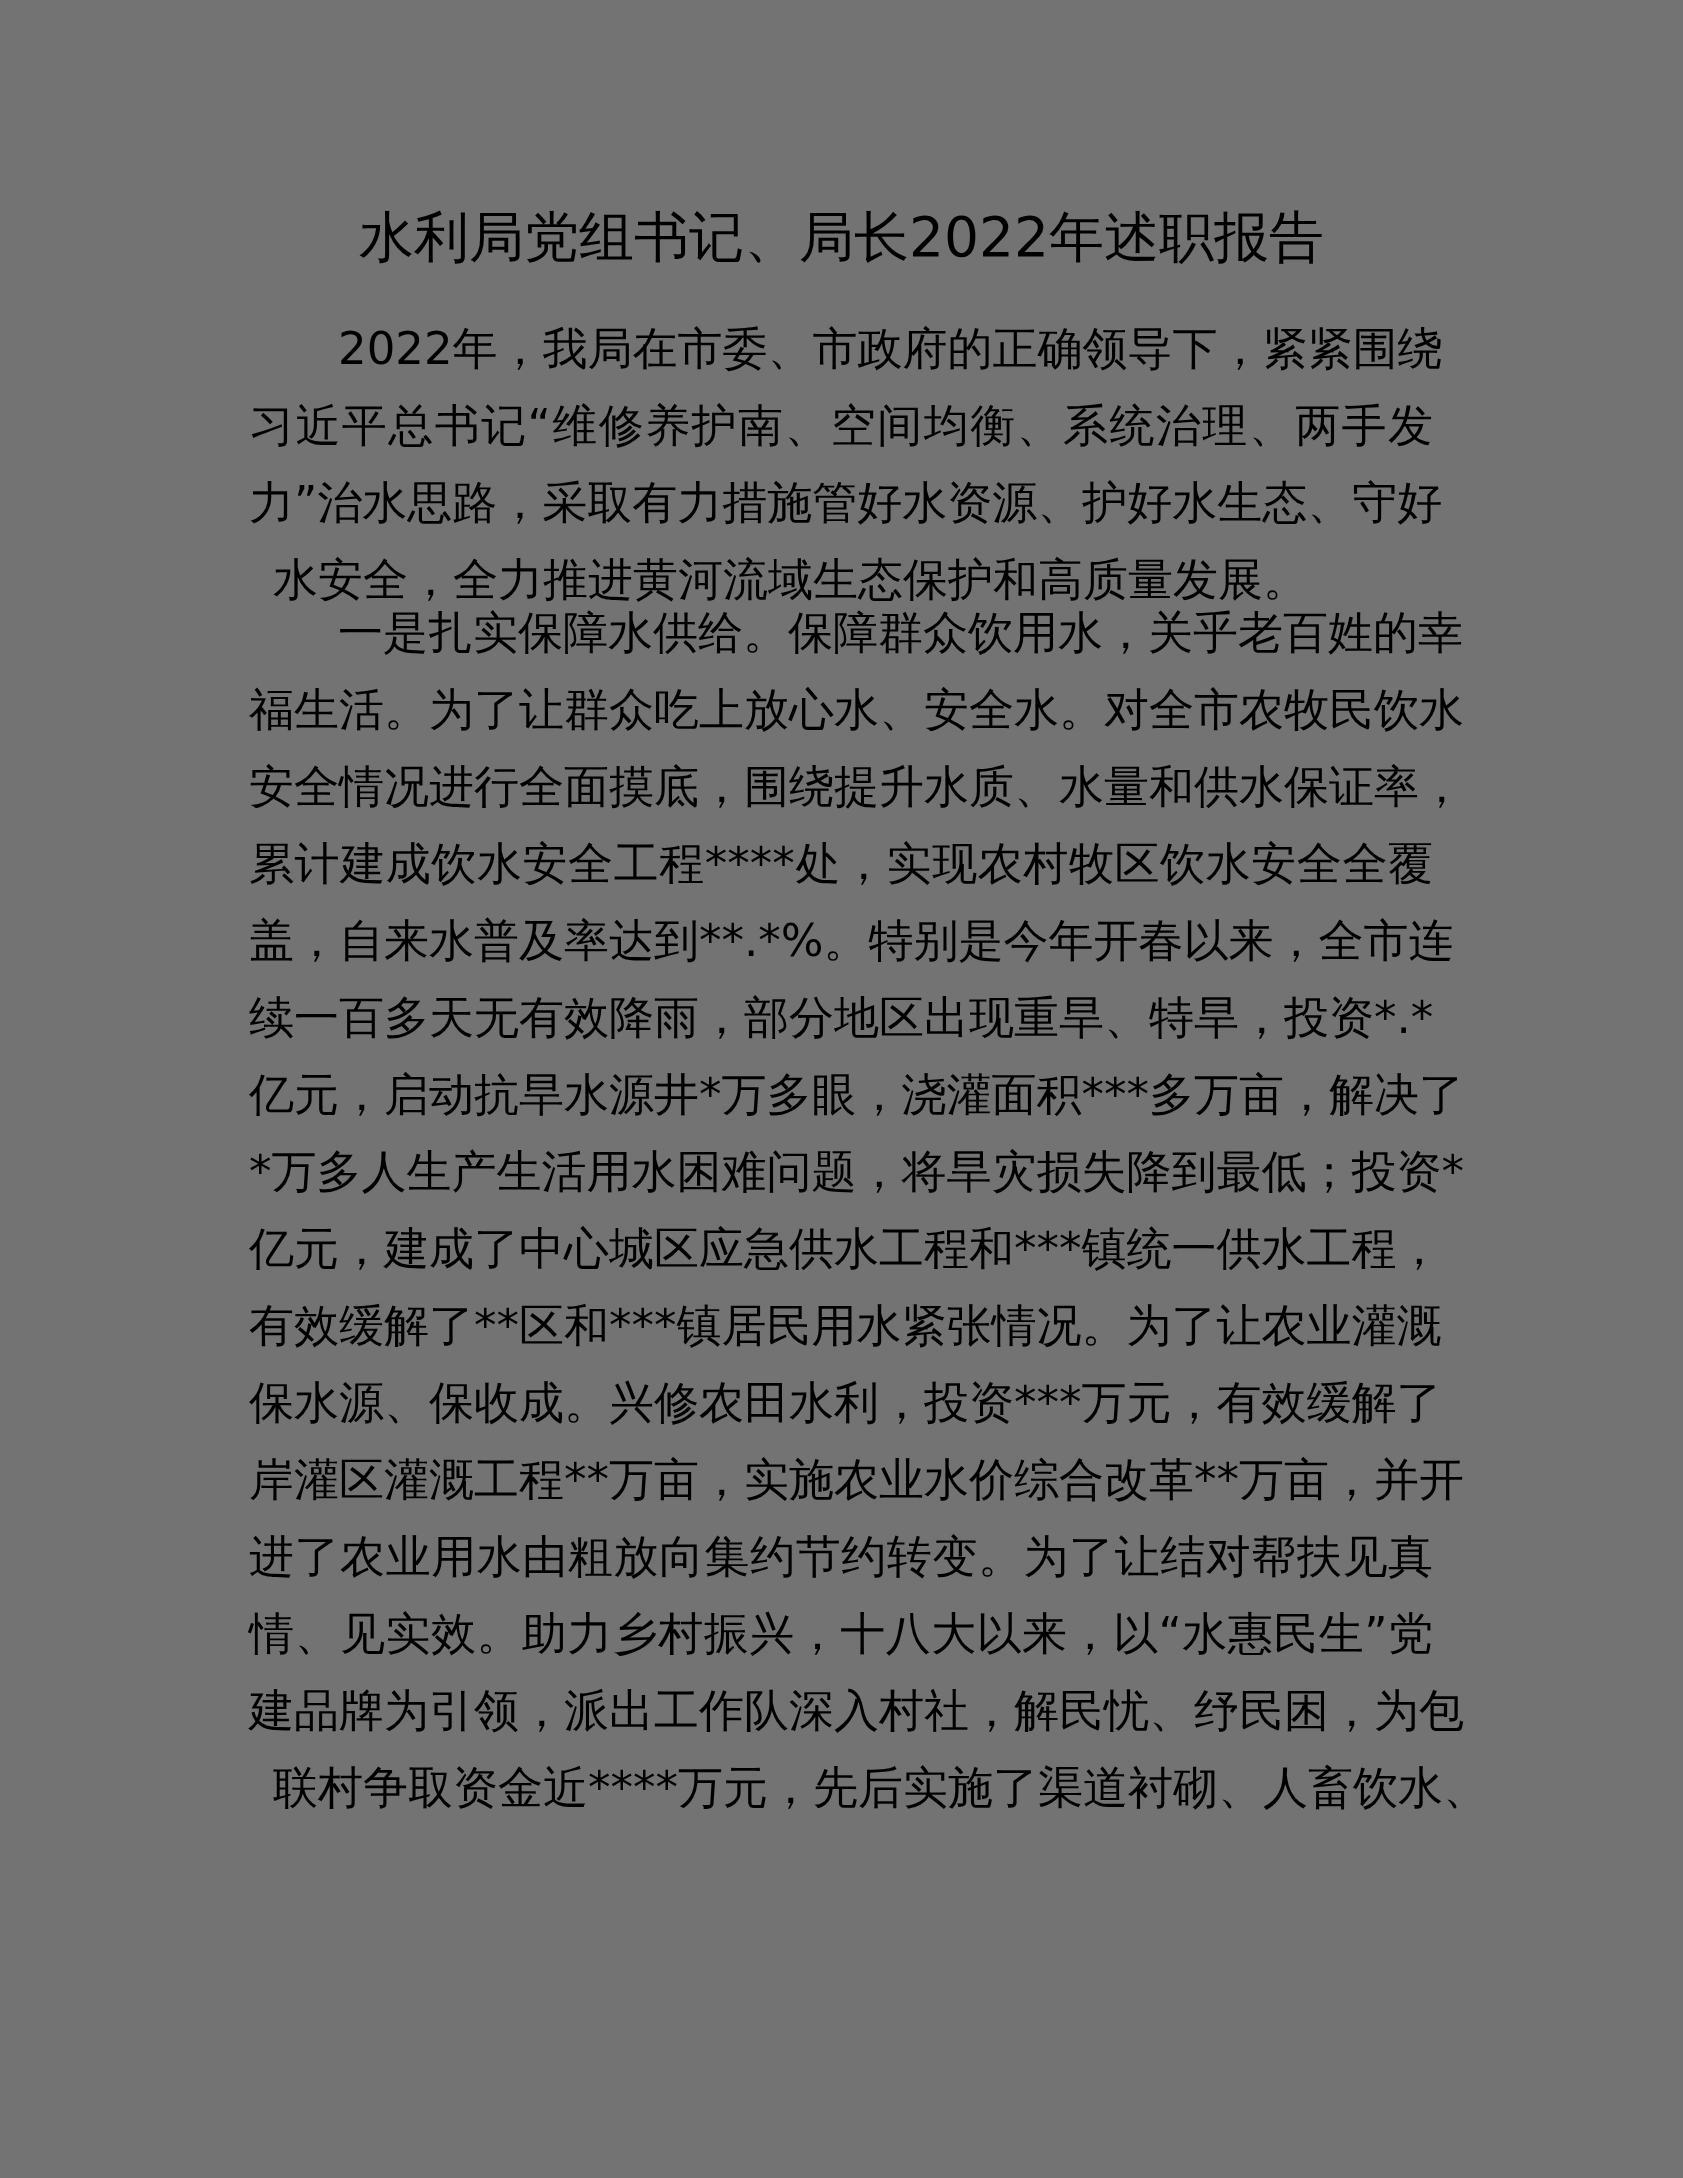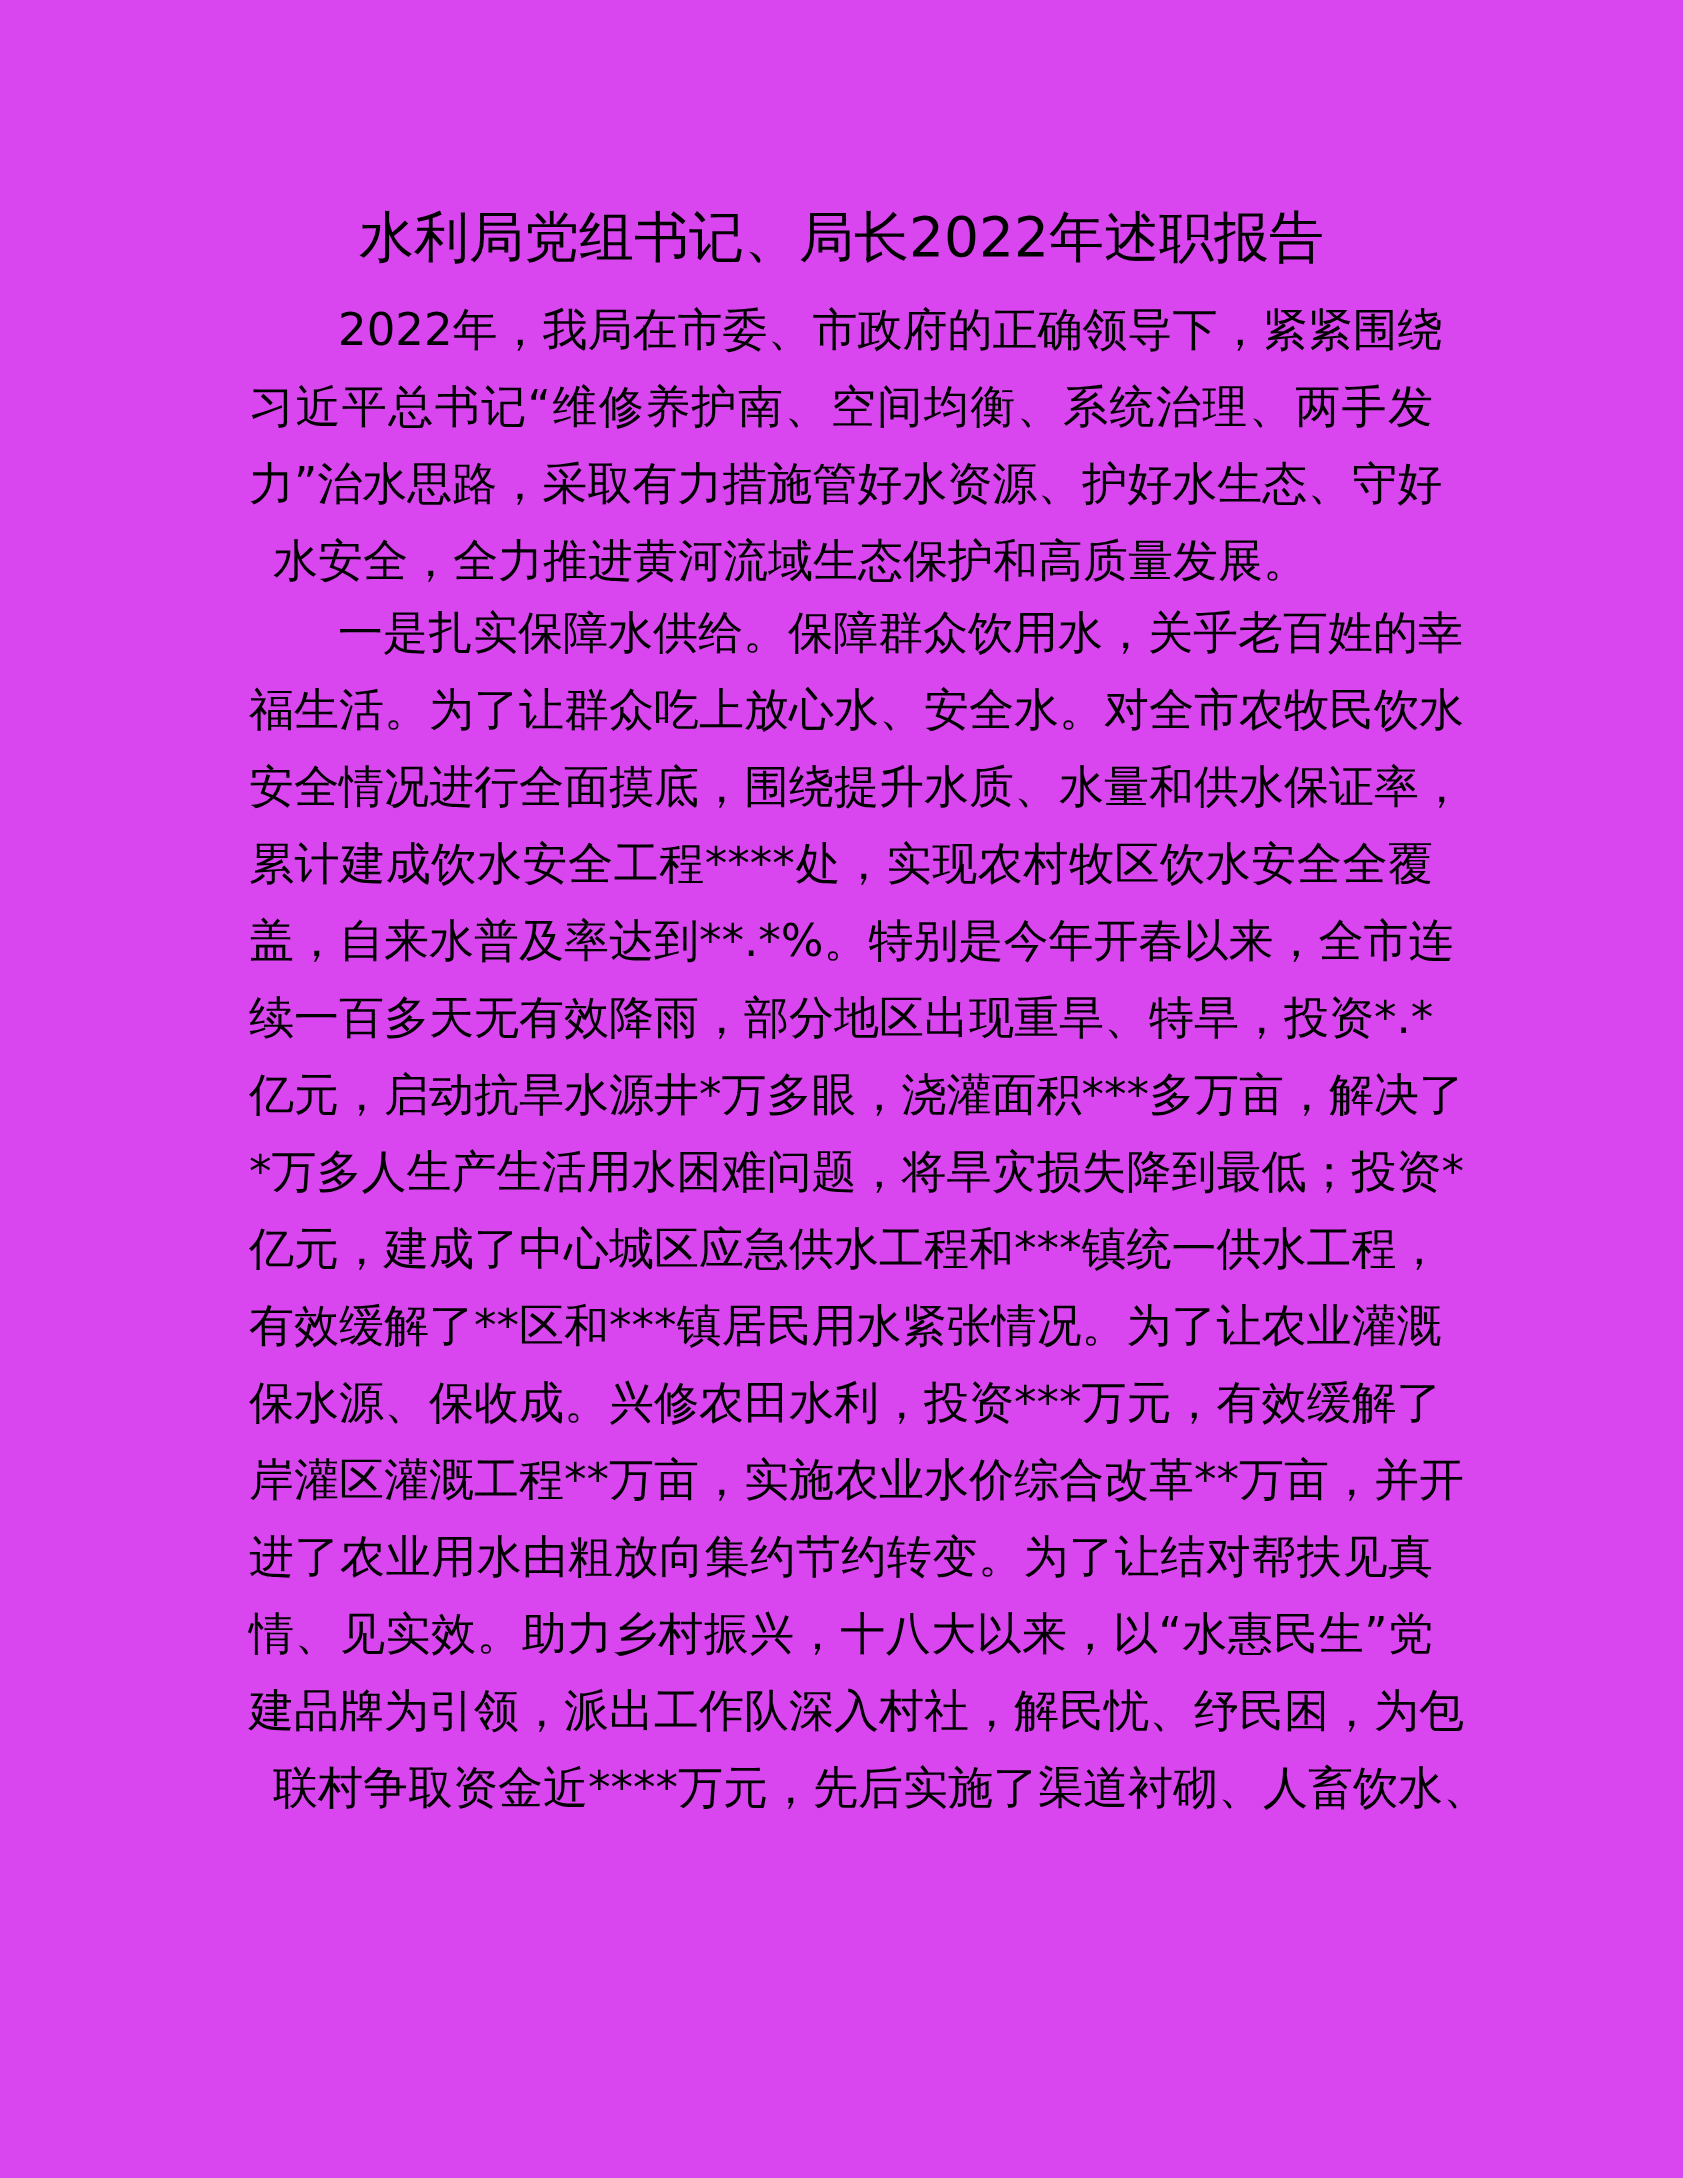--- a/index.html
+++ b/index.html
@@ -1,26 +1,26 @@
 <!DOCTYPE html>
 <html><head>
 <meta charset="utf-8">
 <style>
   html, body { margin: 0; padding: 0; background: #ffffff; }
   body { width: 1683px; height: 2178px; position: relative; overflow: hidden;
          font-family: "DejaVu Sans", "Liberation Sans", sans-serif; color: #000000; }
-  .page { position: absolute; left: 0; top: 0; width: 1683px; height: 2178px; background: #d946ef; }
+  .page { position: absolute; left: 0; top: 0; width: 1683px; height: 2178px; background: #737373; }
   .title { position: absolute; left: 0; width: 1683px; top: 202px; height: 71px;
            text-align: center; font-size: 55px; line-height: 71px; letter-spacing: 0px; white-space: nowrap; }
   .para { position: absolute; left: 249px; width: 1184px; }
   .line { height: 77px; line-height: 77px; font-size: 45px; white-space: nowrap;
           text-align: justify; text-align-last: justify; display: block; }
   .line.last { text-align-last: left; margin-left: 24px; }
   .line.indent { padding-left: 89px; }
-  #p1 { top: 291px; }
+  #p1 { top: 310px; }
   #p2 { top: 594px; }
 </style>
 </head>
 <body>
 
 <div class="page">
   <div class="title">水利局党组书记、局长2022年述职报告</div>
 
   <div class="para" id="p1">
     <span class="line indent">2022年，我局在市委、市政府的正确领导下，紧紧围绕</span>

